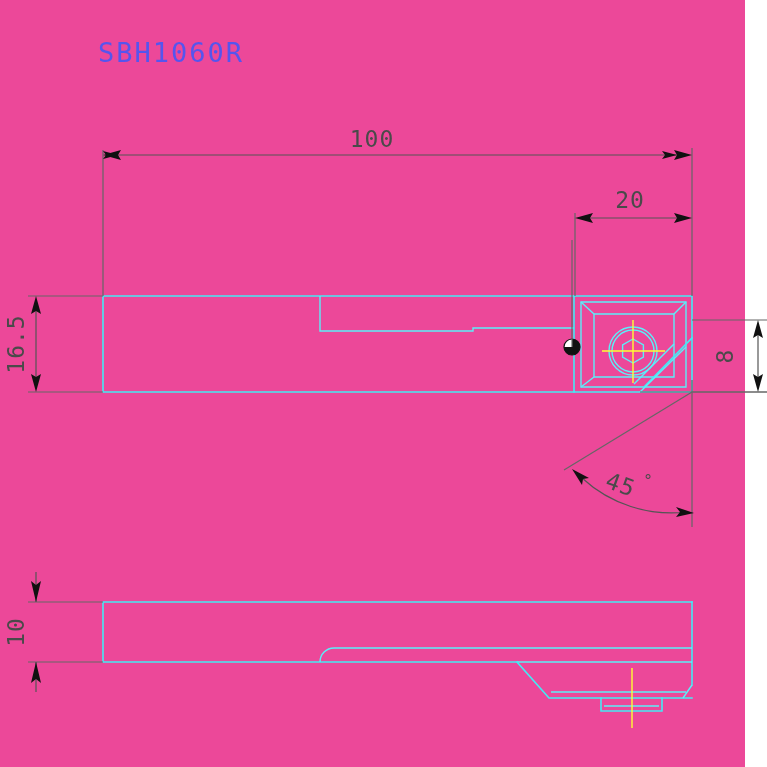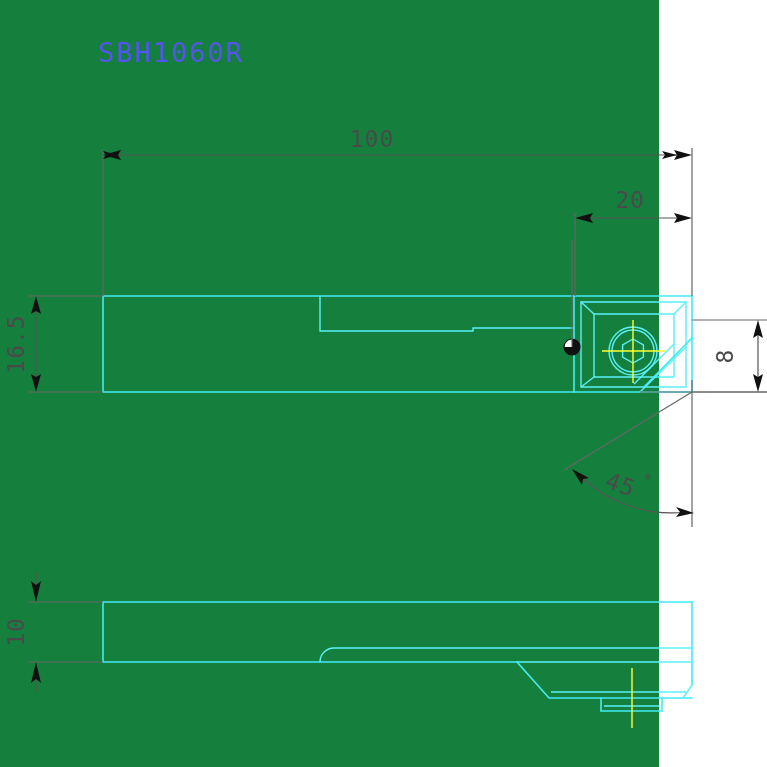--- a/index.html
+++ b/index.html
@@ -8,23 +8,23 @@
     background: #ffffff;
   }
   body {
     width: 767px;
     height: 767px;
     font-family: "DejaVu Sans Mono", monospace;
     overflow: hidden;
   }
   #drawing-root {
     position: relative;
-    width: 659px;
+    width: 745px;
     height: 767px;
-    background: #15803d;
+    background: #ec4899;
   }
   svg#cad-canvas {
     position: absolute;
     top: 0;
     left: 0;
     width: 767px;
     height: 767px;
     display: block;
   }
   .part-line {

